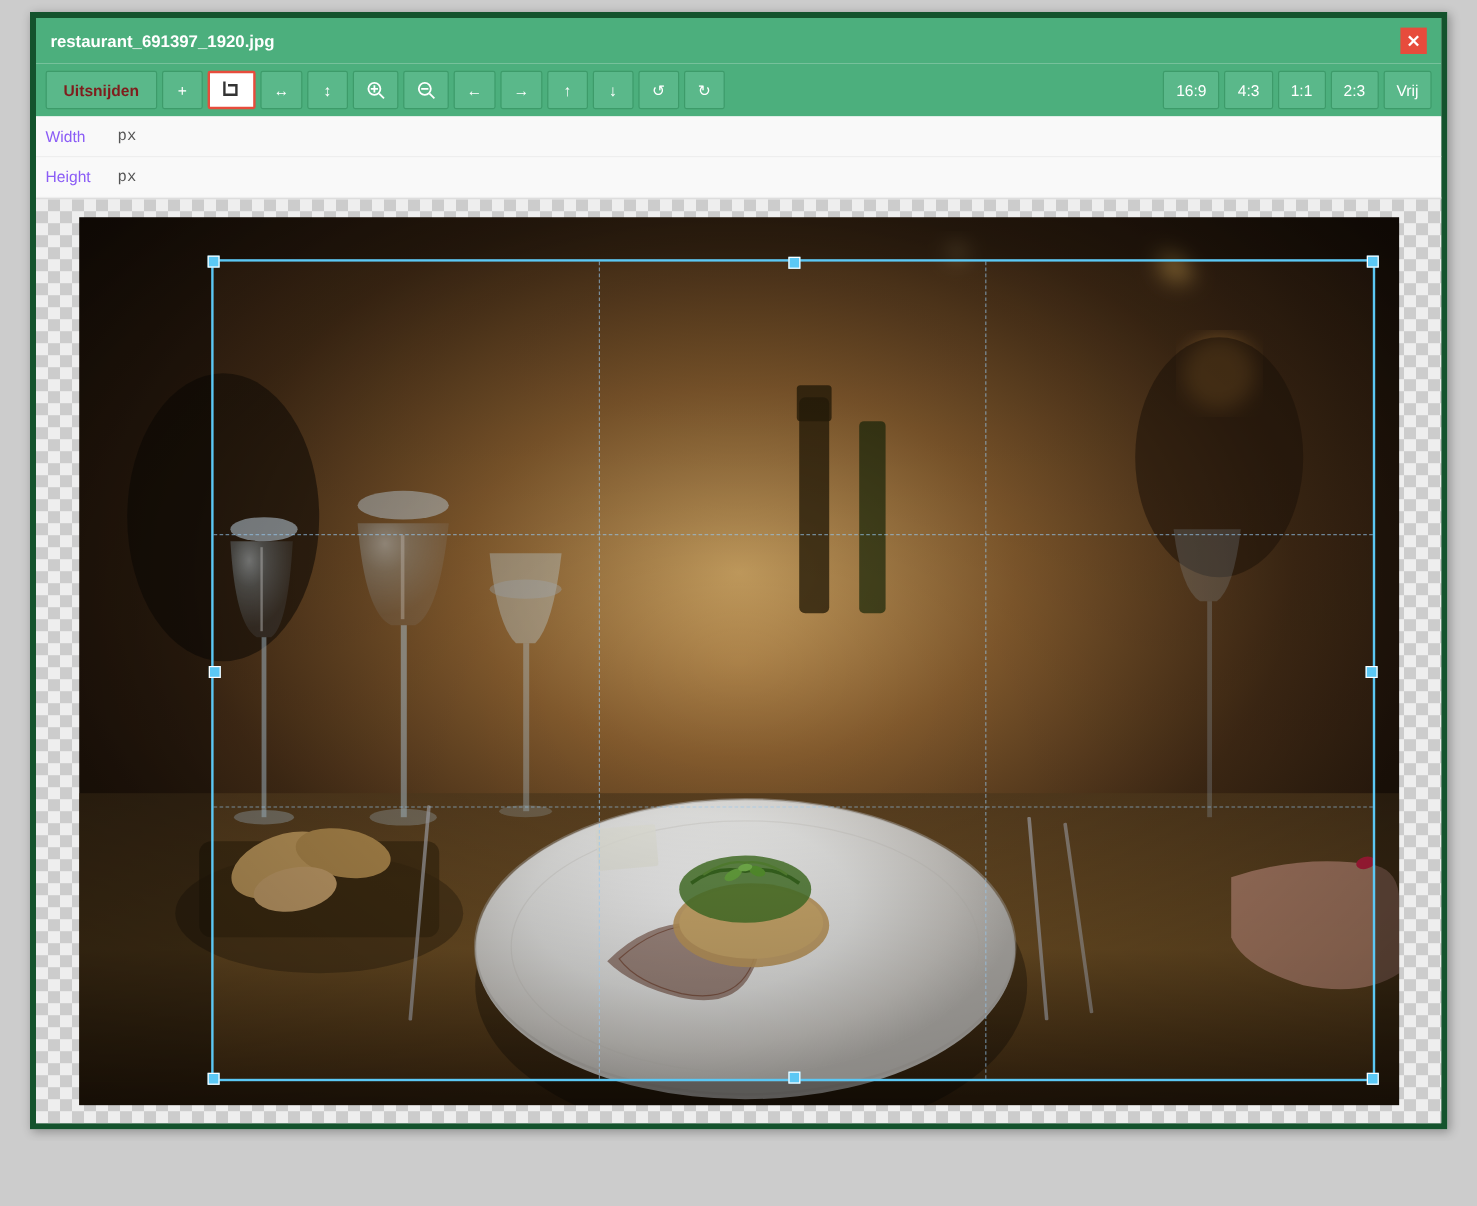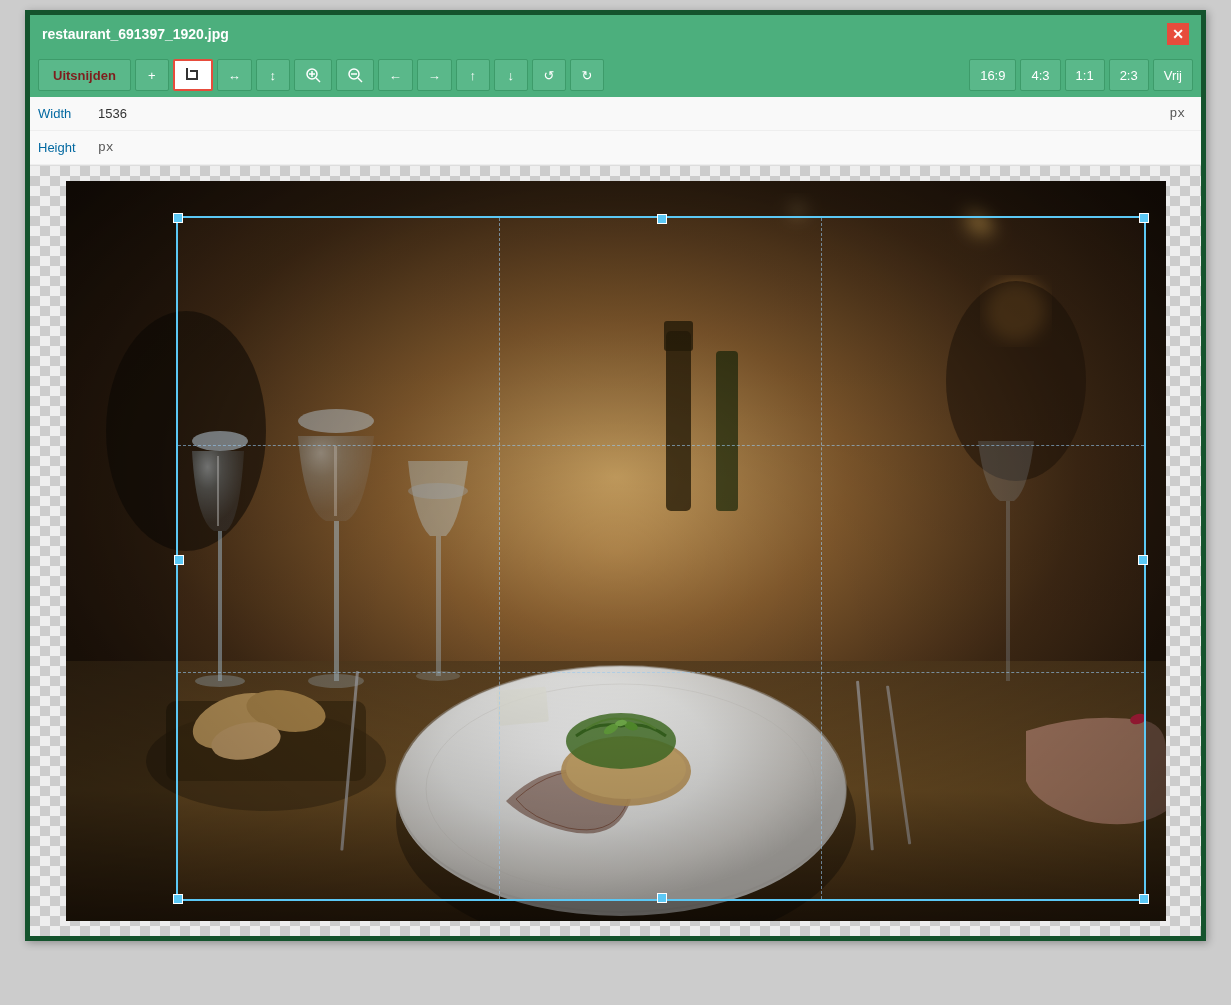--- a/index.html
+++ b/index.html
@@ -102,21 +102,21 @@
     .dim-row {
       display: flex;
       align-items: center;
       padding: 4px 8px;
       border-bottom: 1px solid #eee;
       height: 34px;
     }
 
     .dim-label {
       width: 60px;
-      color: #0369a1;
+      color: #8b5cf6;
       font-size: 13px;
     }
 
     .dim-value {
       flex: 1;
       font-size: 13px;
       color: #333;
     }
 
     .dim-unit {
@@ -317,21 +317,20 @@
     <button class="ratio-btn">16:9</button>
     <button class="ratio-btn">4:3</button>
     <button class="ratio-btn">1:1</button>
     <button class="ratio-btn">2:3</button>
     <button class="ratio-btn">Vrij</button>
   </div>
 
   <div class="dimensions-bar">
     <div class="dim-row">
       <span class="dim-label">Width</span>
-      <input type="text" class="dim-value" style="border: none; background: transparent; font-size: 13px; color: rgb(51, 51, 51); outline: none;" value="1536">
       <span class="dim-unit">px</span>
     </div>
     <div class="dim-row">
       <span class="dim-label">Height</span>
       <span class="dim-unit">px</span>
     </div>
   </div>
 
   <div class="canvas-area">
     <div class="image-container">

